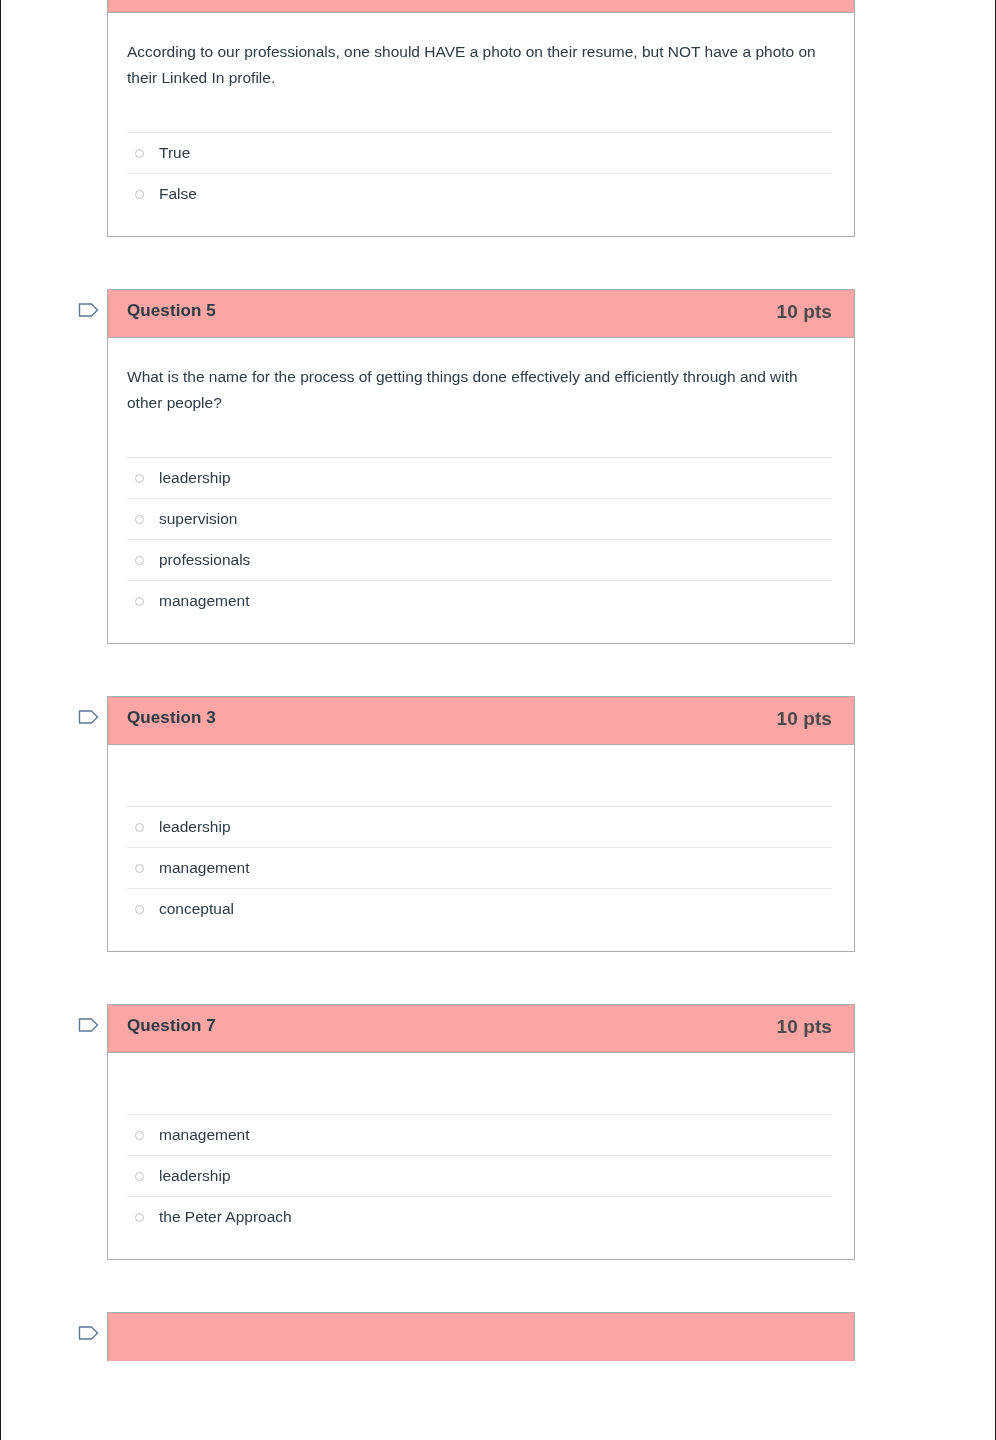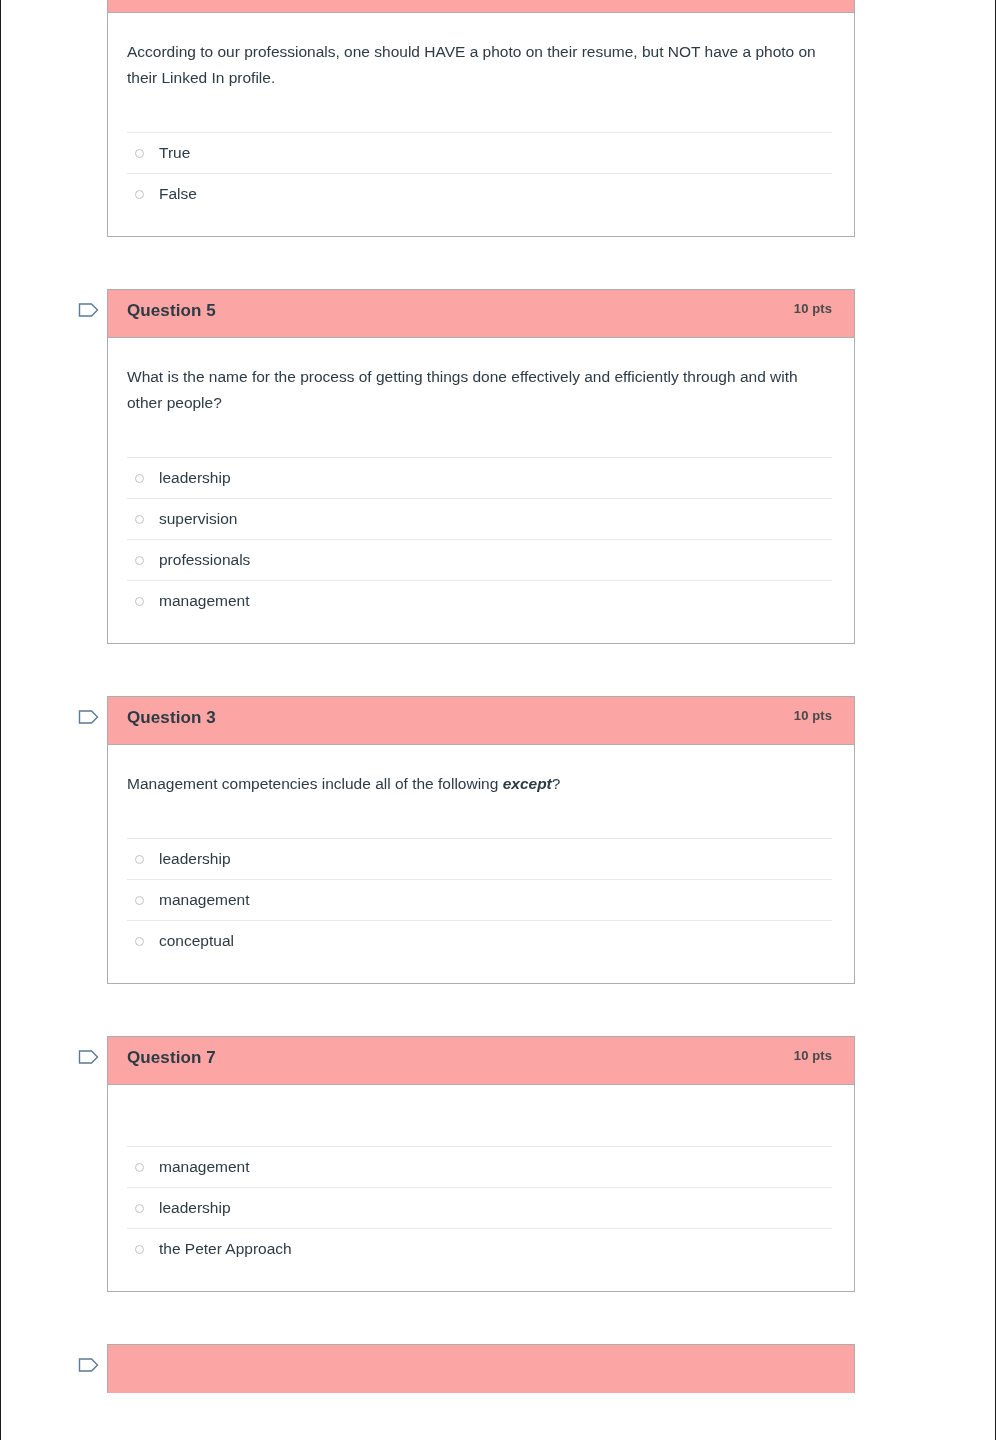--- a/index.html
+++ b/index.html
@@ -63,21 +63,21 @@
   }
 
   .question-title {
     font-size: 17px;
     font-weight: bold;
     color: #2d3b45;
     letter-spacing: 0.1px;
   }
 
   .question-points {
-    font-size: 13px;
+    font-size: 19px;
     font-weight: bold;
     color: #4a4a4a;
     letter-spacing: 0.1px;
   }
 
   .question-body {
     padding: 26px 22px 0 19px;
   }
 
   .question-text {
@@ -197,21 +197,20 @@
         <svg width="22" height="20" viewBox="0 0 22 20">
           <path d="M1.5 4 L13.5 4 L19.5 10 L13.5 16 L1.5 16 Z" fill="none" stroke="#5b7a94" stroke-width="1.4"></path>
         </svg>
       </span>
       <div class="question-card">
         <div class="question-header">
           <span class="question-title">Question 3</span>
           <span class="question-points">10 pts</span>
         </div>
         <div class="question-body">
-          <div class="question-text"><span>Management competencies include all of the following </span><span class="emph">except</span><span>?</span></div>
           <div class="answers">
             <div class="answer-row">
               <span class="radio-dot"></span>
               <span class="answer-label">leadership</span>
             </div>
             <div class="answer-row">
               <span class="radio-dot"></span>
               <span class="answer-label">management</span>
             </div>
             <div class="answer-row">

